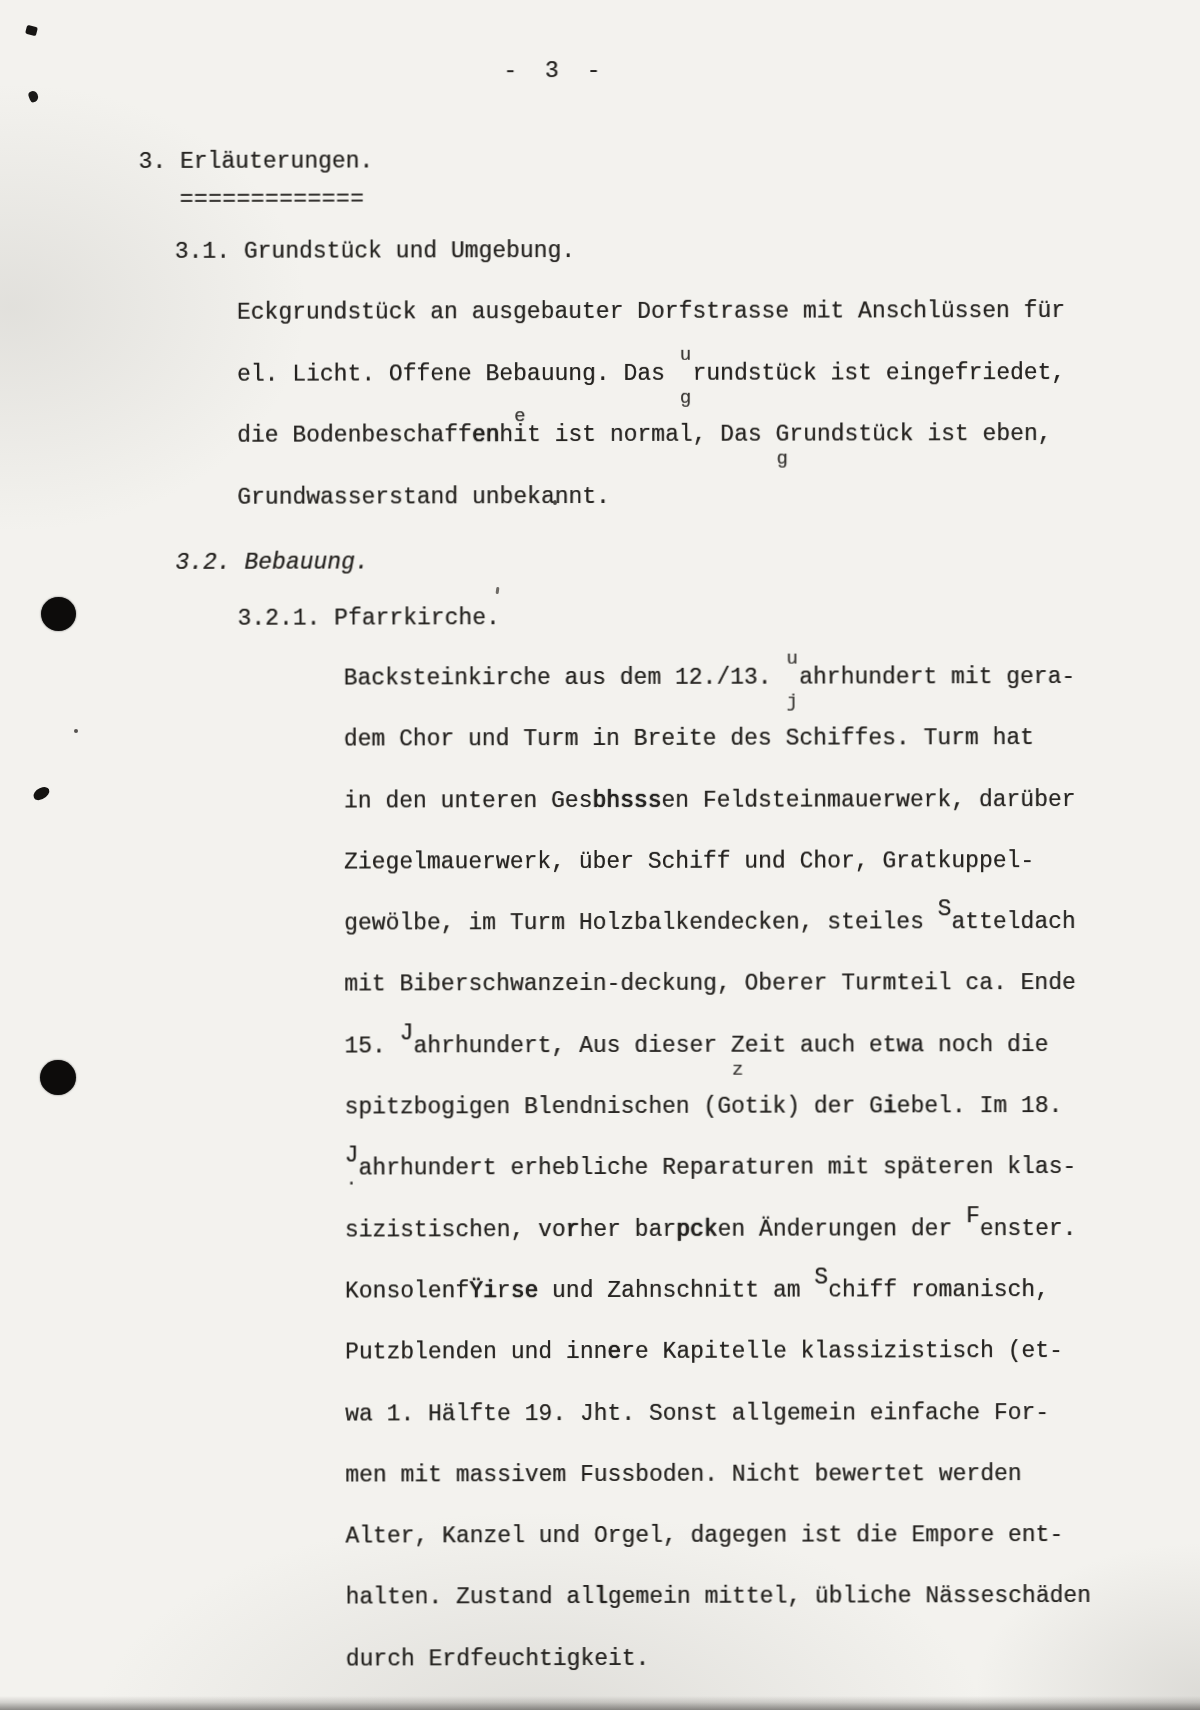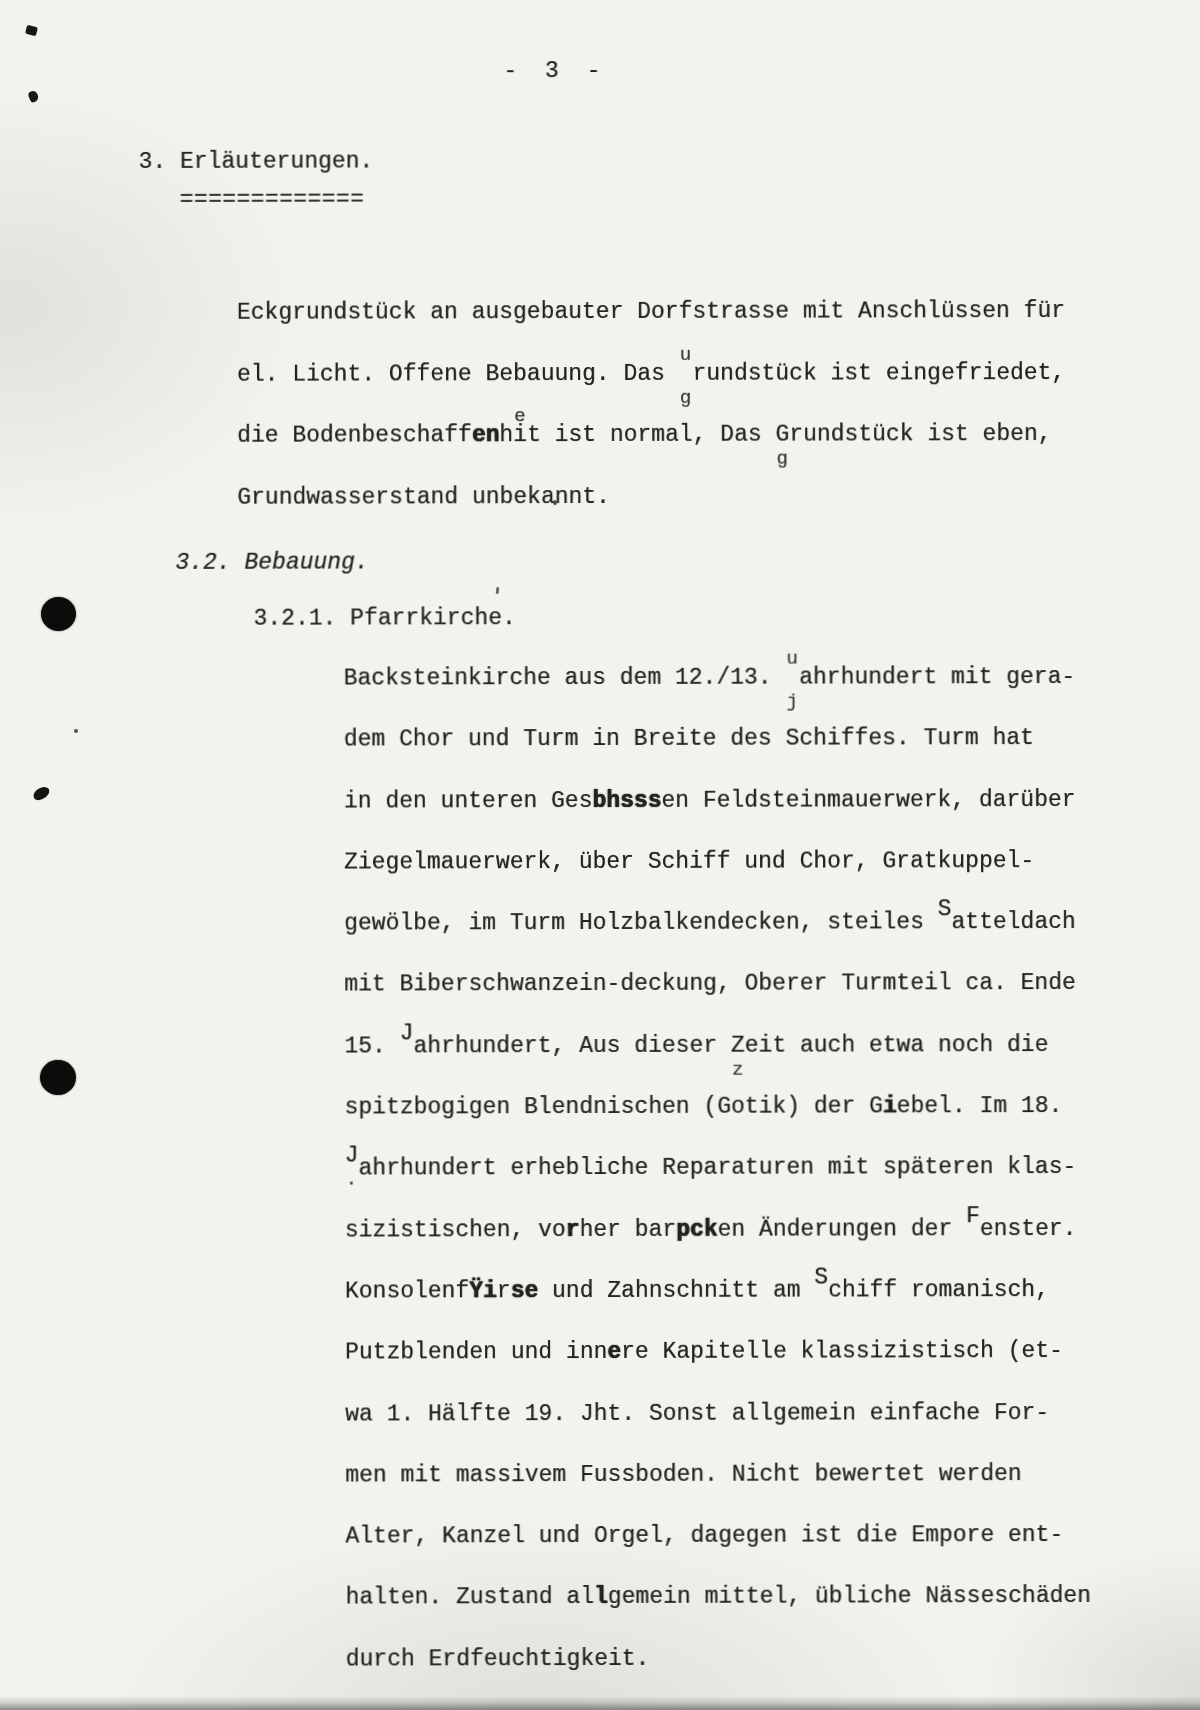--- a/index.html
+++ b/index.html
@@ -24,33 +24,33 @@
   .content{
     position:absolute;inset:0;
     transform:rotate(-0.12deg);
     text-shadow:0.35px 0.3px 0.5px rgba(35,33,29,0.55);
     filter:blur(0.22px);
   }
   .tblock{position:absolute;white-space:pre;line-height:30px;}
   .tline{white-space:pre;}
   .seg{white-space:pre;}
   .anch{position:relative;display:inline-block;white-space:pre;}
-  .ov{font-weight:700;text-shadow:0 0 1.3px rgba(0,0,0,0.95),0.6px 0 0 rgba(0,0,0,0.85);}
+  .ov{font-weight:400;text-shadow:0 0 1.3px rgba(0,0,0,0.95),0.6px 0 0 rgba(0,0,0,0.85);}
   .up{display:inline-block;transform:translateY(-13px);}
   .above{position:absolute;font-style:normal;top:-19px;left:1px;font-size:19px;opacity:0.9;}
   .below{position:absolute;font-style:normal;top:24px;left:1px;font-size:19px;opacity:0.9;}
 
   .b-page-number{left:505px;top:56px;letter-spacing:7px;}
   .b-sec3{left:140px;top:146px;}
   .b-sec3-underline{left:181px;top:184px;letter-spacing:0.4px;}
   .b-sec31{left:176px;top:236px;}
   .b-para31{left:238px;top:297px;}
   .b-para31 .tline{height:61.5px;}
   .b-sec32{left:176px;top:547px;font-style:italic;}
-  .b-sec321{left:254px;top:603px;}
+  .b-sec321{left:238px;top:603px;}
   .b-para321{left:344px;top:663px;}
   .b-para321 .tline{height:61.3px;}
 
   .mark{position:absolute;}
   .mark-corner{left:26px;top:26px;width:11px;height:9px;background:#161513;border-radius:2px;transform:rotate(14deg);}
   .mark-comma{left:29px;top:91px;width:9px;height:11px;background:#1a1917;border-radius:45% 55% 60% 40%;transform:rotate(-22deg);}
   .hole{background:#0d0c0b;border-radius:50%;box-shadow:0 0 2px rgba(0,0,0,0.6);}
   .hole-top{left:41px;top:597px;width:35px;height:34px;}
   .hole-bottom{left:40px;top:1060px;width:36px;height:35px;}
   .speck-a{left:74px;top:729px;width:4px;height:4px;background:#55524e;border-radius:50%;}
@@ -62,20 +62,21 @@
 <body>
 
 <div class="page">
   <div class="content">
 
     <div class="tblock b-page-number">- 3 -</div>
 
     <div class="tblock b-sec3">3. Erläuterungen.</div>
     <div class="tblock b-sec3-underline">=============</div>
 
+    <div class="tblock b-sec31">3.1. Grundstück und Umgebung.</div>
 
     <div class="tblock b-para31"><div class="tline"><span class="seg">Eckgrundstück an ausgebauter Dorfstrasse mit Anschlüssen für</span></div><div class="tline"><span class="seg">el. Licht. Offene Bebauung. Das </span><span class="seg anch"> <i class="above">u</i><i class="below">g</i></span><span class="seg">rundstück ist eingefriedet,</span></div><div class="tline"><span class="seg">die Bodenbeschaff</span><span class="seg ov">en</span><span class="seg">h</span><span class="seg anch">i<i class="above">e</i></span><span class="seg">t ist normal, Das </span><span class="seg anch">G<i class="below">g</i></span><span class="seg">rundstück ist eben,</span></div><div class="tline"><span class="seg">Grundwasserstand unbekannt.</span></div></div>
 
     <div class="tblock b-sec32">3.2. Bebauung.</div>
 
     <div class="tblock b-sec321">3.2.1. Pfarrkirche.</div>
 
     <div class="tblock b-para321"><div class="tline"><span class="seg">Backsteinkirche aus dem 12./13. </span><span class="seg anch"> <i class="above">u</i><i class="below">j</i></span><span class="seg">ahrhundert mit gera-</span></div><div class="tline"><span class="seg">dem Chor und Turm in Breite des Schiffes. Turm hat</span></div><div class="tline"><span class="seg">in den unteren Ges</span><span class="seg ov">bhsss</span><span class="seg">en Feldsteinmauerwerk, darüber</span></div><div class="tline"><span class="seg">Ziegelmauerwerk, über Schiff und Chor, Gratkuppel-</span></div><div class="tline"><span class="seg">gewölbe, im Turm Holzbalkendecken, steiles </span><span class="seg up">S</span><span class="seg">atteldach</span></div><div class="tline"><span class="seg">mit Biberschwanzein-deckung, Oberer Turmteil ca. Ende</span></div><div class="tline"><span class="seg">15. </span><span class="seg up">J</span><span class="seg">ahrhundert, Aus dieser </span><span class="seg anch">Z<i class="below">z</i></span><span class="seg">eit auch etwa noch die</span></div><div class="tline"><span class="seg">spitzbogigen Blendnischen (Gotik) der G</span><span class="seg ov">i</span><span class="seg">ebel. Im 18.</span></div><div class="tline"><span class="seg up anch">J<i class="below">.</i></span><span class="seg">ahrhundert erhebliche Reparaturen mit späteren klas-</span></div><div class="tline"><span class="seg">sizistischen, vo</span><span class="seg ov">r</span><span class="seg">her bar</span><span class="seg ov">pck</span><span class="seg">en Änderungen der </span><span class="seg up">F</span><span class="seg">enster.</span></div><div class="tline"><span class="seg">Konsolenf</span><span class="seg ov">Ÿi</span><span class="seg">r</span><span class="seg ov">se</span><span class="seg"> und Zahnschnitt am </span><span class="seg up">S</span><span class="seg">chiff romanisch,</span></div><div class="tline"><span class="seg">Putzblenden und inn</span><span class="seg ov">e</span><span class="seg">re Kapitelle klassizistisch (et-</span></div><div class="tline"><span class="seg">wa 1. Hälfte 19. Jht. Sonst allgemein einfache For-</span></div><div class="tline"><span class="seg">men mit massivem Fussboden. Nicht bewertet werden</span></div><div class="tline"><span class="seg">Alter, Kanzel und Orgel, dagegen ist die Empore ent-</span></div><div class="tline"><span class="seg">halten. Zustand al</span><span class="seg ov">l</span><span class="seg">gemein mittel, übliche Nässeschäden</span></div><div class="tline"><span class="seg">durch Erdfeuchtigkeit.</span></div></div>
 
   </div>

